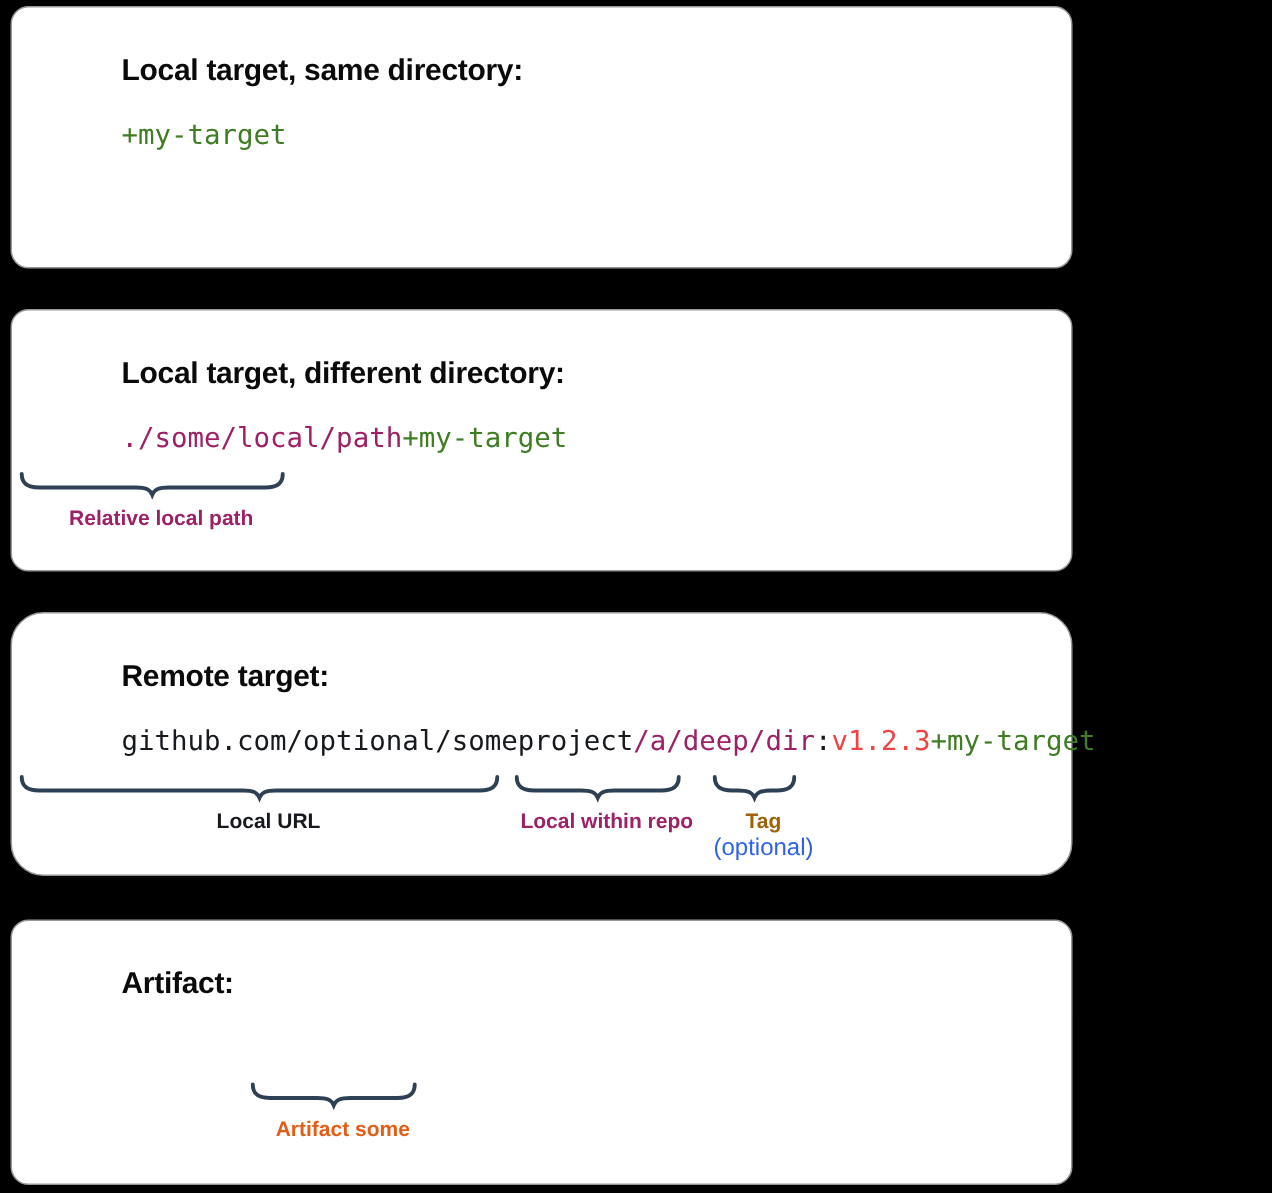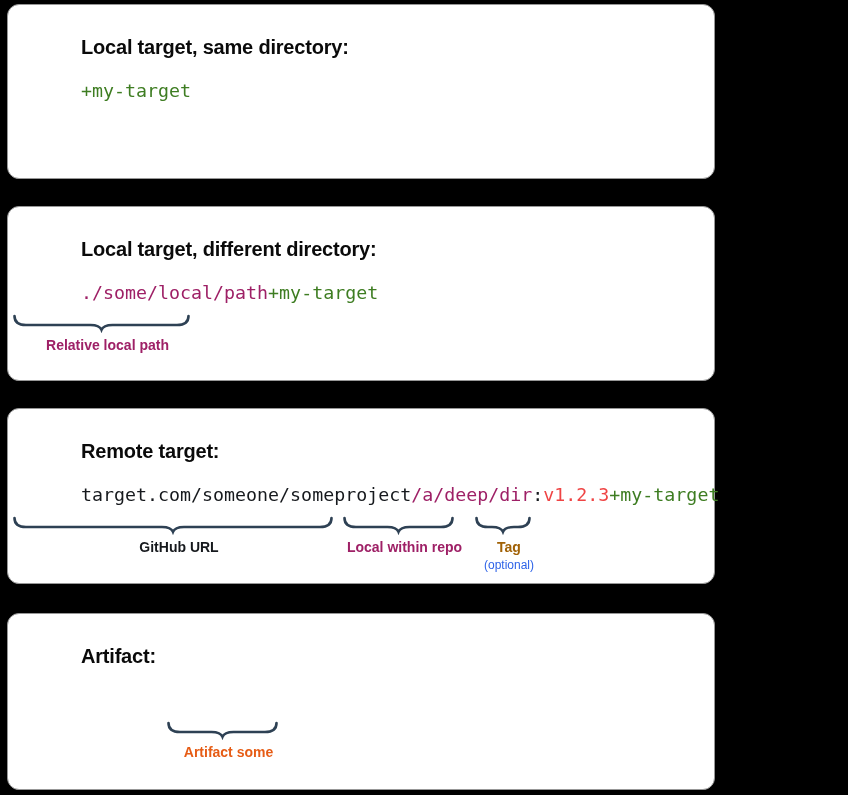--- a/index.html
+++ b/index.html
@@ -20,21 +20,21 @@
     position: absolute;
     left: 7px;
     width: 708px;
     box-sizing: border-box;
     background: #ffffff;
     border: 1px solid #979797;
     border-radius: 12px;
   }
   .card1 { top: 4px;   height: 175px; }
   .card2 { top: 206px; height: 175px; }
-  .card3 { top: 408px; height: 176px; }
+  .card3 { top: 408px; height: 176px; border-radius: 22px; }
   .card4 { top: 613px; height: 177px; }
   .title {
     position: absolute;
     top: 30px;
     left: 73px;
     margin: 0;
     font-family: "Liberation Sans", sans-serif;
     font-weight: 700;
     font-size: 20px;
     line-height: 24px;
@@ -67,21 +67,21 @@
     font-family: "Liberation Sans", sans-serif;
     font-weight: 700;
     font-size: 14px;
     line-height: 17px;
     text-align: center;
     white-space: nowrap;
     padding-left: 12px;
   }
   .sublabel {
     font-weight: 400;
-    font-size: 12px;
+    font-size: 16px;
     margin-top: 1px;
   }
 </style>
 </head>
 <body>
 
 <div class="stage" id="stage">
 
 <section class="card card1">
       <h2 class="title" style="color: rgb(10, 10, 10);">Local target, same directory:</h2>
@@ -95,27 +95,27 @@
         <svg width="177" height="18" class="brace" style="left: 5px;">
           <path d="M1.5,2 C1.5,8.5 5.5,11 13,11 L77.5,11 C84,11 87,12.2 88.5,15.8 C90,12.2 93,11 99.5,11 L164,11 C171.5,11 175.5,8.5 175.5,2" fill="none" stroke="#2e4154" stroke-width="2.6" stroke-linecap="round"></path>
         </svg>
         <div class="annot-label" style="left: 93.5px;">
           <div style="color: rgb(158, 32, 102);">Relative local path</div>
         </div>
       </div>
     </section>
     <section class="card card3">
       <h2 class="title" style="color: rgb(10, 10, 10);">Remote target:</h2>
-      <div class="codeline"><span style="color: rgb(22, 25, 29);">target.com/someone/someproject</span><span style="color: rgb(158, 32, 102);">/a/deep/dir</span><span style="color: rgb(22, 25, 29);">:</span><span style="color: #ef4444;">v1.2.3</span><span style="color: rgb(62, 125, 34);">+my-target</span></div>
+      <div class="codeline"><span style="color: rgb(22, 25, 29);">github.com/optional/someproject</span><span style="color: rgb(158, 32, 102);">/a/deep/dir</span><span style="color: rgb(22, 25, 29);">:</span><span style="color: #ef4444;">v1.2.3</span><span style="color: rgb(62, 125, 34);">+my-target</span></div>
       <div class="annots">
         <svg width="320" height="18" class="brace" style="left: 5px;">
           <path d="M1.5,2 C1.5,8.5 5.5,11 13,11 L149,11 C155.5,11 158.5,12.2 160,15.8 C161.5,12.2 164.5,11 171,11 L307,11 C314.5,11 318.5,8.5 318.5,2" fill="none" stroke="#2e4154" stroke-width="2.6" stroke-linecap="round"></path>
         </svg>
         <div class="annot-label" style="left: 165px;">
-          <div style="color: rgb(22, 25, 29);">GitHub URL</div>
+          <div style="color: rgb(22, 25, 29);">Local URL</div>
         </div>
         <svg width="111" height="18" class="brace" style="left: 335px;">
           <path d="M1.5,2 C1.5,8.5 5.5,11 13,11 L44.5,11 C51,11 54,12.2 55.5,15.8 C57,12.2 60,11 66.5,11 L98,11 C105.5,11 109.5,8.5 109.5,2" fill="none" stroke="#2e4154" stroke-width="2.6" stroke-linecap="round"></path>
         </svg>
         <div class="annot-label" style="left: 390.5px;">
           <div style="color: rgb(158, 32, 102);">Local within repo</div>
         </div>
         <svg width="56" height="18" class="brace" style="left: 467px;">
           <path d="M1.5,2 C1.5,8.5 5.5,11 13,11 L17,11 C23.5,11 26.5,12.2 28,15.8 C29.5,12.2 32.5,11 39,11 L43,11 C50.5,11 54.5,8.5 54.5,2" fill="none" stroke="#2e4154" stroke-width="2.6" stroke-linecap="round"></path>
         </svg>

